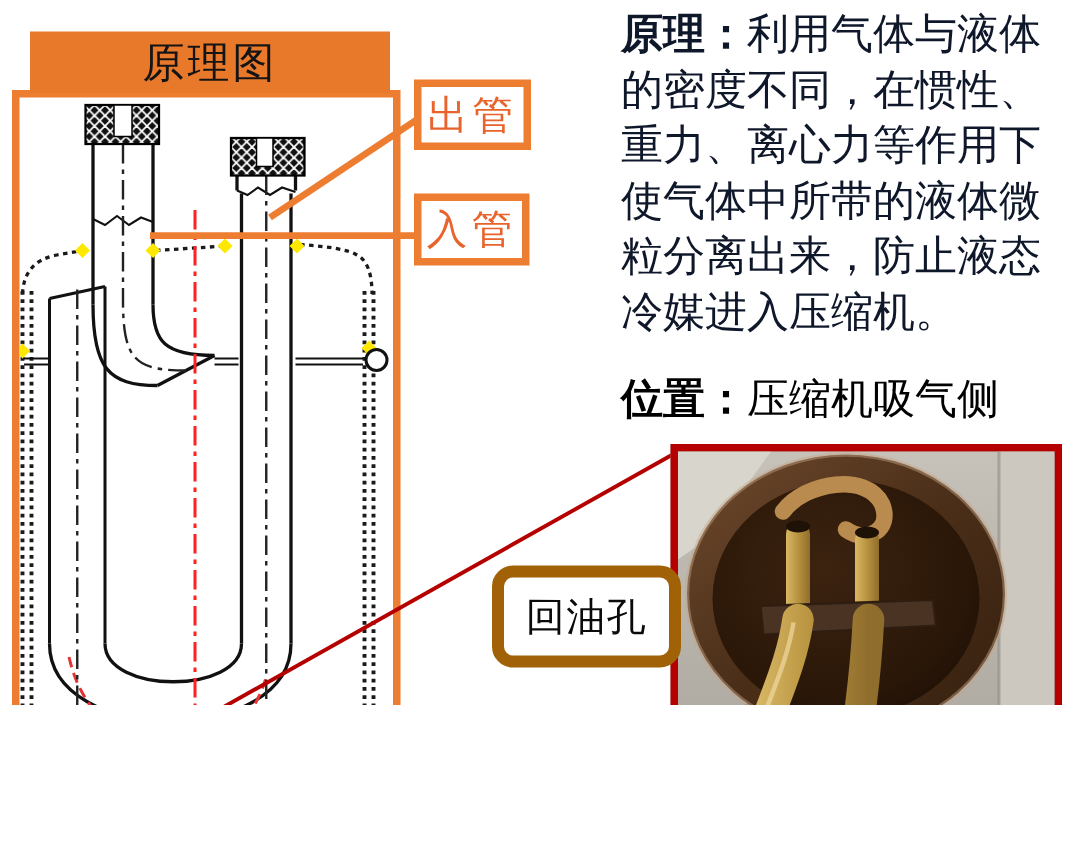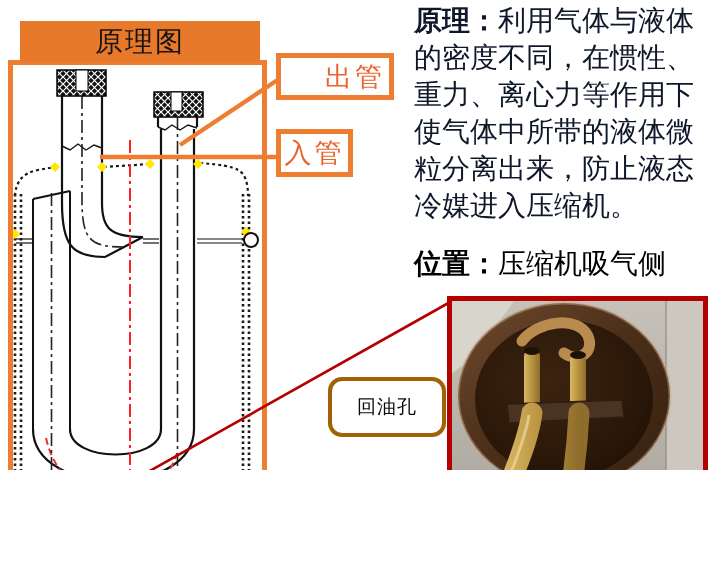--- a/index.html
+++ b/index.html
@@ -1,43 +1,43 @@
 <!DOCTYPE html>
 <html><head>
 <meta charset="utf-8">
 <style>
   html,body{margin:0;padding:0;background:#fff;}
   .canvas{position:relative;width:715px;height:470px;background:#fff;overflow:hidden;
-          font-family:Liberation Mono, monospace;color:#000;}
+          font-family:Liberation Sans, sans-serif;color:#000;}
 
   
   .hdr{position:absolute;left:20px;top:21px;width:240px;height:41px;background:#E8792B;
        display:flex;align-items:center;justify-content:center;
        font-size:28px;color:#141414;letter-spacing:2px;z-index:2;}
 
   
   .frame{position:absolute;left:8px;top:60px;width:249px;height:463px;border:5px solid #ED7D31;
          background:#fff;z-index:1;}
   .frame svg{position:absolute;left:0;top:0;width:100%;height:100%;}
 
   
   .overlay{position:absolute;left:0;top:0;width:715px;height:578px;z-index:3;pointer-events:none;}
 
   
   .callout{position:absolute;background:#fff;border:5px solid #ED7D31;z-index:4;
            display:flex;align-items:center;justify-content:center;
            font-size:27px;color:#E8642C;letter-spacing:3px;}
-  .callout.out{left:276px;top:53px;width:68px;height:37px;padding-left:40px;}
+  .callout.out{left:276px;top:53px;width:68px;height:37px;}
   .callout.in {left:276px;top:129px;width:67px;height:38px;}
 
   
   .oilbox{position:absolute;left:328px;top:377px;width:110px;height:52px;background:#fff;
-          border:4px solid #a16207;border-radius:14px;z-index:4;
+          border:8px solid #a16207;border-radius:14px;z-index:4;
           display:flex;align-items:center;justify-content:center;
-          font-size:19px;color:#0a0a0a;letter-spacing:1px;}
+          font-size:26px;color:#0a0a0a;letter-spacing:1px;}
 
   
   .principle{position:absolute;left:414px;top:4px;width:290px;font-size:28px;line-height:37px;
              color:#0f172a;z-index:2;text-align:left;}
   .principle b{font-weight:bold;}
   .position{position:absolute;left:414px;top:247px;width:300px;font-size:28px;line-height:37px;
             color:#000;z-index:2;}
   .position b{font-weight:bold;}
 
   

